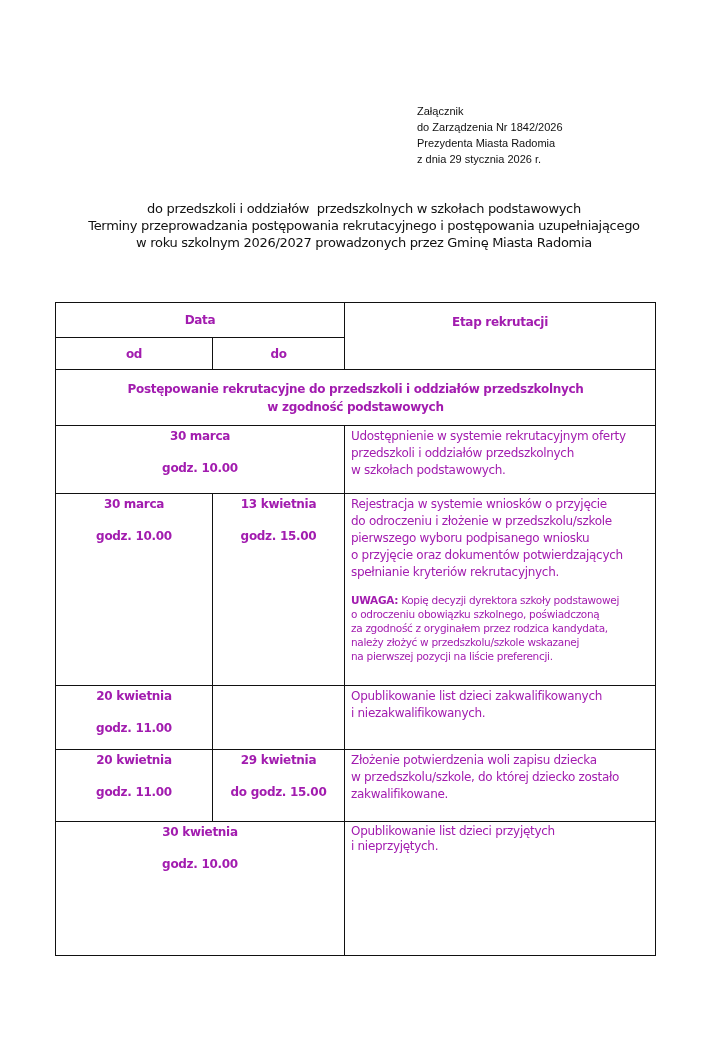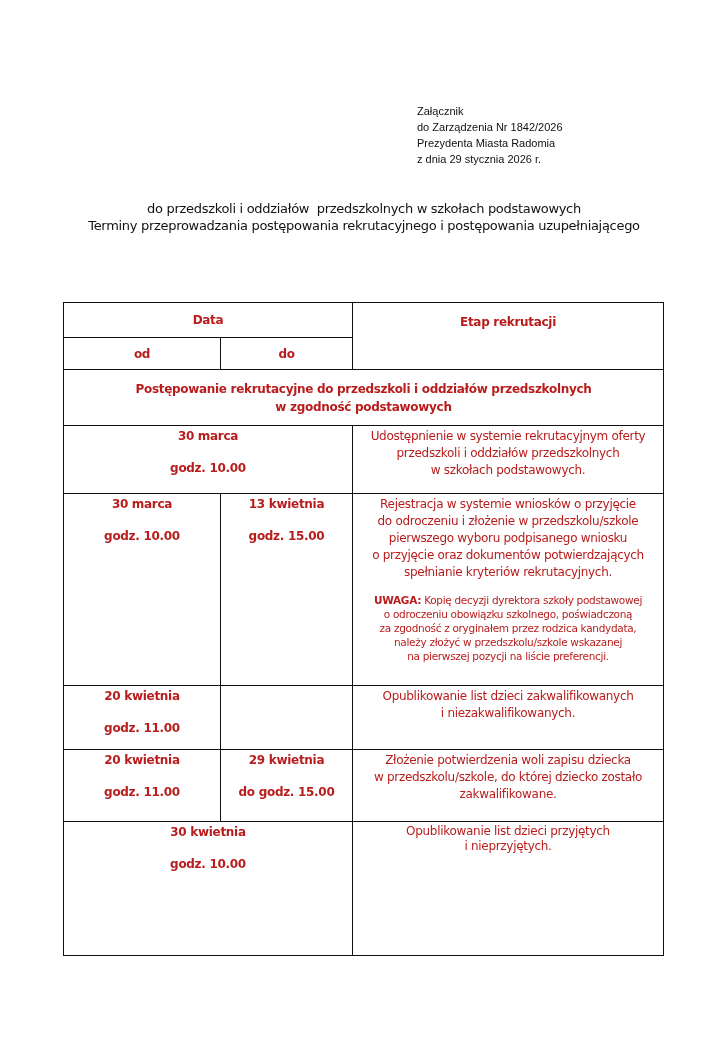--- a/index.html
+++ b/index.html
@@ -7,48 +7,49 @@
   .annex {
     position:absolute; left:417px; top:103px;
     font-family:"Liberation Sans", sans-serif; font-size:11px; line-height:16px; color:#111;
   }
   .title {
     position:absolute; left:40px; width:648px; top:200px;
     text-align:center; font-family:"DejaVu Sans", sans-serif; font-size:13px; line-height:17px;
     letter-spacing:-0.3px; color:#111;
   }
   table.sched {
-    position:absolute; left:63px; top:302px; width:600px;
+    position:absolute; left:55px; top:302px; width:600px;
     border-collapse:collapse; table-layout:fixed;
-    font-family:"DejaVu Sans", sans-serif; font-size:12px; color:#b91c1c;
+    font-family:"DejaVu Sans", sans-serif; font-size:12px; color:#a21caf;
   }
   table.sched td {
     border:1px solid #111; vertical-align:top; padding:0; letter-spacing:-0.3px;
   }
   .hdr { font-weight:bold; text-align:center; }
   .cen { text-align:center; font-weight:bold;margin-top:44px; }
-  .desc { padding:2px 6px 0 6px !important; line-height:17px;text-align:center; }
+  .desc { padding:2px 6px 0 6px !important; line-height:17px; }
   .note { font-size:10.5px; line-height:14px; margin-top:12px; }
   .note b { font-weight:bold; }
   .date-line { display:block; line-height:16px; }
   .gap { display:block; height:16px; }
 </style>
 </head>
 <body>
 
 <div class="annex">
   <div>Załącznik</div>
   <div>do Zarządzenia Nr 1842/2026</div>
   <div>Prezydenta Miasta Radomia</div>
   <div>z dnia 29 stycznia 2026 r.</div>
 </div>
 
 <div class="title">
   <div style="white-space:pre">do przedszkoli i oddziałów  przedszkolnych w szkołach podstawowych</div>
   <div>Terminy przeprowadzania postępowania rekrutacyjnego i postępowania uzupełniającego</div>
+  <div>w roku szkolnym 2026/2027 prowadzonych przez Gminę Miasta Radomia</div>
 </div>
 
 <table class="sched">
   <colgroup>
     <col style="width:157px">
     <col style="width:132px">
     <col style="width:311px">
   </colgroup>
 
   <tbody>

